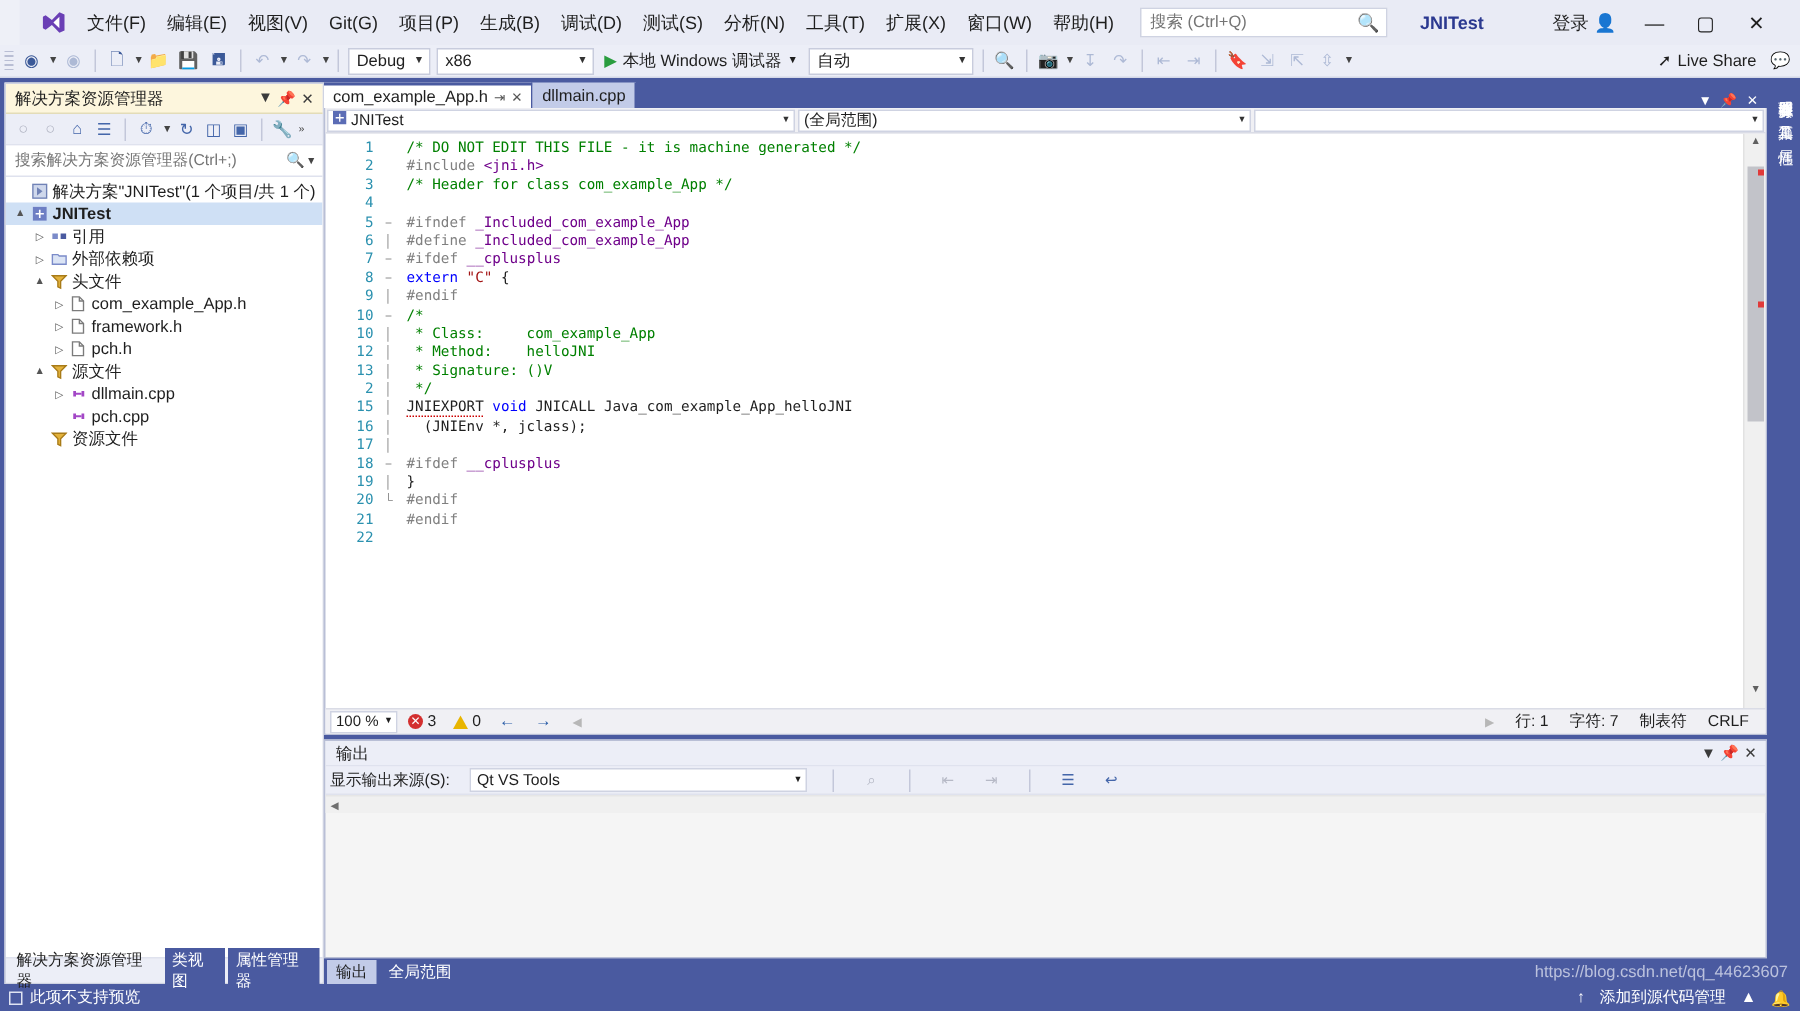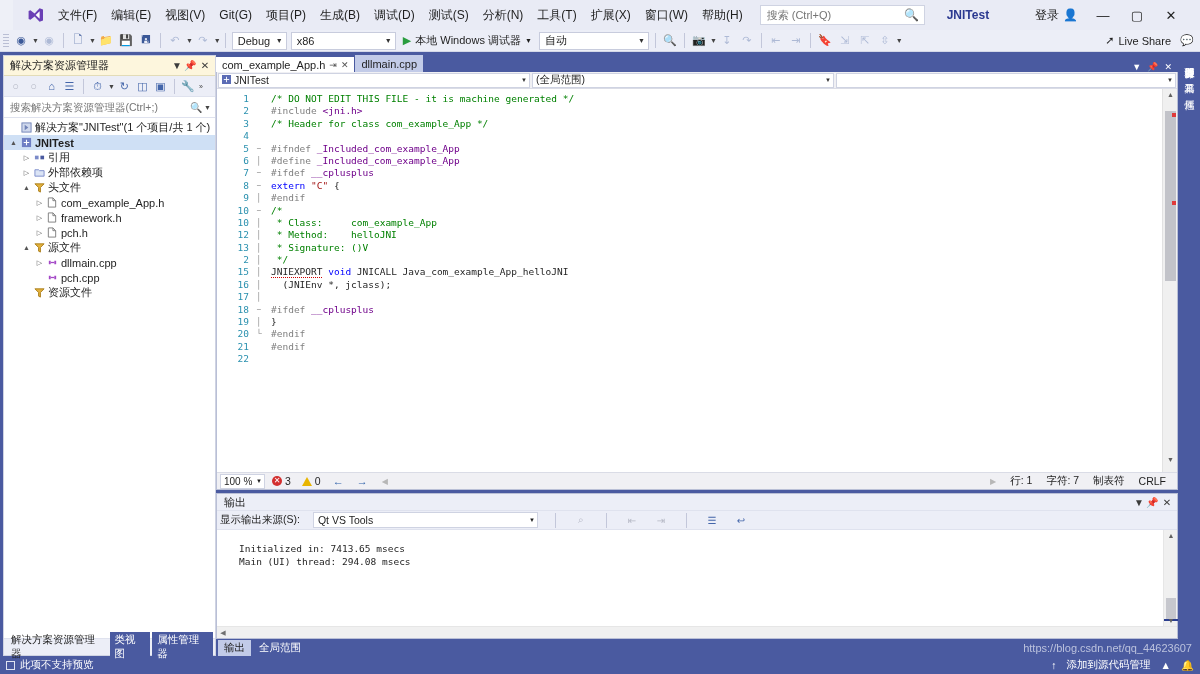--- a/index.html
+++ b/index.html
@@ -703,29 +703,20 @@
           </div>
           <span class="tb-sep"></span>
           <span class="out-ico dim">⌕</span>
           <span class="tb-sep"></span>
           <span class="out-ico dim">⇤</span>
           <span class="out-ico dim">⇥</span>
           <span class="tb-sep"></span>
           <span class="out-ico">☰</span>
           <span class="out-ico">↩</span>
         </div>
-        <div class="out-body">
-          <div class="out-text" id="outtext"><div>Initialized in: 7413.65 msecs</div><div>Main (UI) thread: 294.08 msecs</div></div>
-          <div class="out-vscroll">
-            <div class="oarrU">▲</div>
-            <div class="othumb"></div>
-            <div style="position:absolute;left:0;top:89px;width:14px;height:2px;background:#2b3e8f"></div>
-            <div class="oarrD">▼</div>
-          </div>
-        </div>
         <div class="out-hscroll">
           <span class="ol">◀</span>
         </div>
       </div>
 
       <div class="out-tabs">
         <span class="out-tab">输出</span>
         <span class="out-tab active">全局范围</span>
       </div>
     </div>

